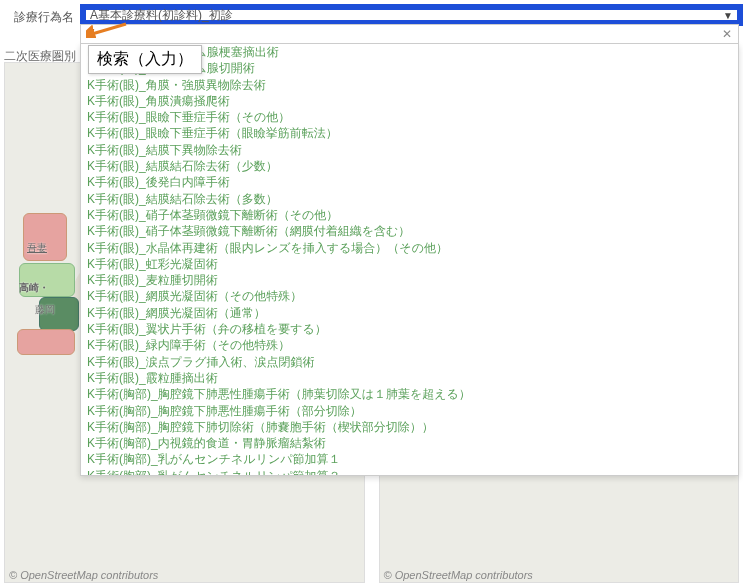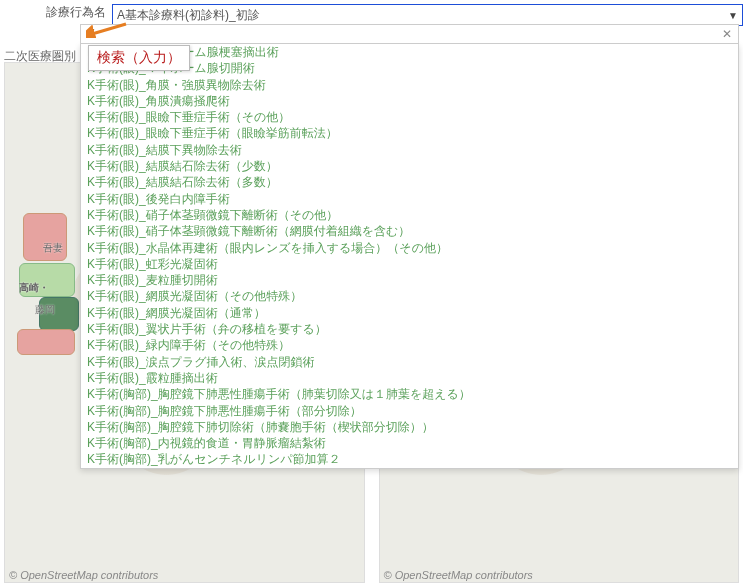--- a/index.html
+++ b/index.html
@@ -7,30 +7,30 @@
     margin: 0;
     font-family: "Meiryo", "Yu Gothic", sans-serif;
     font-size: 12px;
     color: #555;
     background: #fff;
     width: 743px;
     height: 583px;
     overflow: hidden;
     position: relative;
   }
-  .row { display: flex; align-items: flex-start; margin-bottom: 2px; padding-left: 32px; }
+  .row { display: flex; align-items: flex-end; margin-bottom: 2px; }
   .label {
     width: 80px;
     text-align: right;
     padding-right: 6px;
     flex-shrink: 0;
   }
   .dropdown-closed {
     flex: 1;
-    border: 1px solid #1d4ed8;
+    border: 6px solid #1d4ed8;
     height: 22px;
     display: flex;
     align-items: center;
     justify-content: space-between;
     padding: 0 4px;
     background: #fff;
   }
   .dropdown-closed .caret {
     font-size: 10px;
     color: #444;
@@ -63,22 +63,22 @@
     cursor: pointer;
     padding: 0 2px;
   }
   .tooltip {
     position: absolute;
     left: 88px;
     top: 45px;
     background: #fff;
     border: 1px solid #bbb;
     padding: 3px 8px;
-    font-size: 14px;
-    color: #b91c1c;
+    font-size: 16px;
+    color: #000000;
     box-shadow: 1px 1px 3px rgba(0,0,0,0.15);
     z-index: 40;
   }
   .arrow {
     position: absolute;
     left: 86px;
     top: 20px;
     z-index: 50;
     pointer-events: none;
   }
@@ -155,21 +155,21 @@
   .region.r1 { left:18px; top:150px; width:44px; height:48px; background:#e6a3a0; border-color:#c97; }
   .region.r2 { left:14px; top:200px; width:56px; height:34px; background:#b7dba7; border-color:#8b8; }
   .region.r3 { left:34px; top:234px; width:40px; height:34px; background:#5a8c63; border-color:#476; }
   .region.r4 { left:12px; top:266px; width:58px; height:26px; background:#e6a3a0; border-color:#c97; }
   .region-label {
     position:absolute;
     font-size:10px;
     color:#666;
     text-shadow:0 0 2px #fff;
   }
-  .rl1 { left:38px; top:178px; }
+  .rl1 { left:22px; top:178px;text-decoration:underline; }
   .rl2 { left:14px; top:218px;font-weight:bold; }
   .rl3 { left:30px; top:240px; }
 </style>
 </head>
 <body>
 
 <div class="row" style="padding-top:4px;">
   <div class="label">診療行為名</div>
   <div class="dropdown-closed">
     <span>A基本診療料(初診料)_初診</span>
@@ -197,37 +197,38 @@
 
 <div class="dropdown-list" id="dlist">
     <div class="dropdown-item">K手術(眼)_マイボーム腺梗塞摘出術</div>
     <div class="dropdown-item">K手術(眼)_マイボーム腺切開術</div>
     <div class="dropdown-item">K手術(眼)_角膜・強膜異物除去術</div>
     <div class="dropdown-item">K手術(眼)_角膜潰瘍掻爬術</div>
     <div class="dropdown-item">K手術(眼)_眼瞼下垂症手術（その他）</div>
     <div class="dropdown-item">K手術(眼)_眼瞼下垂症手術（眼瞼挙筋前転法）</div>
     <div class="dropdown-item">K手術(眼)_結膜下異物除去術</div>
     <div class="dropdown-item">K手術(眼)_結膜結石除去術（少数）</div>
+    <div class="dropdown-item">K手術(眼)_後発白内障手術</div>
     <div class="dropdown-item">K手術(眼)_結膜結石除去術（多数）</div>
-    <div class="dropdown-item">K手術(眼)_後発白内障手術</div>
     <div class="dropdown-item">K手術(眼)_硝子体茎顕微鏡下離断術（その他）</div>
     <div class="dropdown-item">K手術(眼)_硝子体茎顕微鏡下離断術（網膜付着組織を含む）</div>
     <div class="dropdown-item">K手術(眼)_水晶体再建術（眼内レンズを挿入する場合）（その他）</div>
     <div class="dropdown-item">K手術(眼)_虹彩光凝固術</div>
     <div class="dropdown-item">K手術(眼)_麦粒腫切開術</div>
     <div class="dropdown-item">K手術(眼)_網膜光凝固術（その他特殊）</div>
     <div class="dropdown-item">K手術(眼)_網膜光凝固術（通常）</div>
     <div class="dropdown-item">K手術(眼)_翼状片手術（弁の移植を要する）</div>
     <div class="dropdown-item">K手術(眼)_緑内障手術（その他特殊）</div>
     <div class="dropdown-item">K手術(眼)_涙点プラグ挿入術、涙点閉鎖術</div>
     <div class="dropdown-item">K手術(眼)_霰粒腫摘出術</div>
     <div class="dropdown-item">K手術(胸部)_胸腔鏡下肺悪性腫瘍手術（肺葉切除又は１肺葉を超える）</div>
     <div class="dropdown-item">K手術(胸部)_胸腔鏡下肺悪性腫瘍手術（部分切除）</div>
     <div class="dropdown-item">K手術(胸部)_胸腔鏡下肺切除術（肺嚢胞手術（楔状部分切除））</div>
     <div class="dropdown-item">K手術(胸部)_内視鏡的食道・胃静脈瘤結紮術</div>
+    <div class="dropdown-item">K手術(胸部)_乳がんセンチネルリンパ節加算１</div>
     <div class="dropdown-item">K手術(胸部)_乳がんセンチネルリンパ節加算２</div>
   </div>
 
 <div class="maps">
   <div class="map-panel">
     <div class="terrain"></div>
     <div class="region r1"></div>
     <div class="region r2"></div>
     <div class="region r3"></div>
     <div class="region r4"></div>

